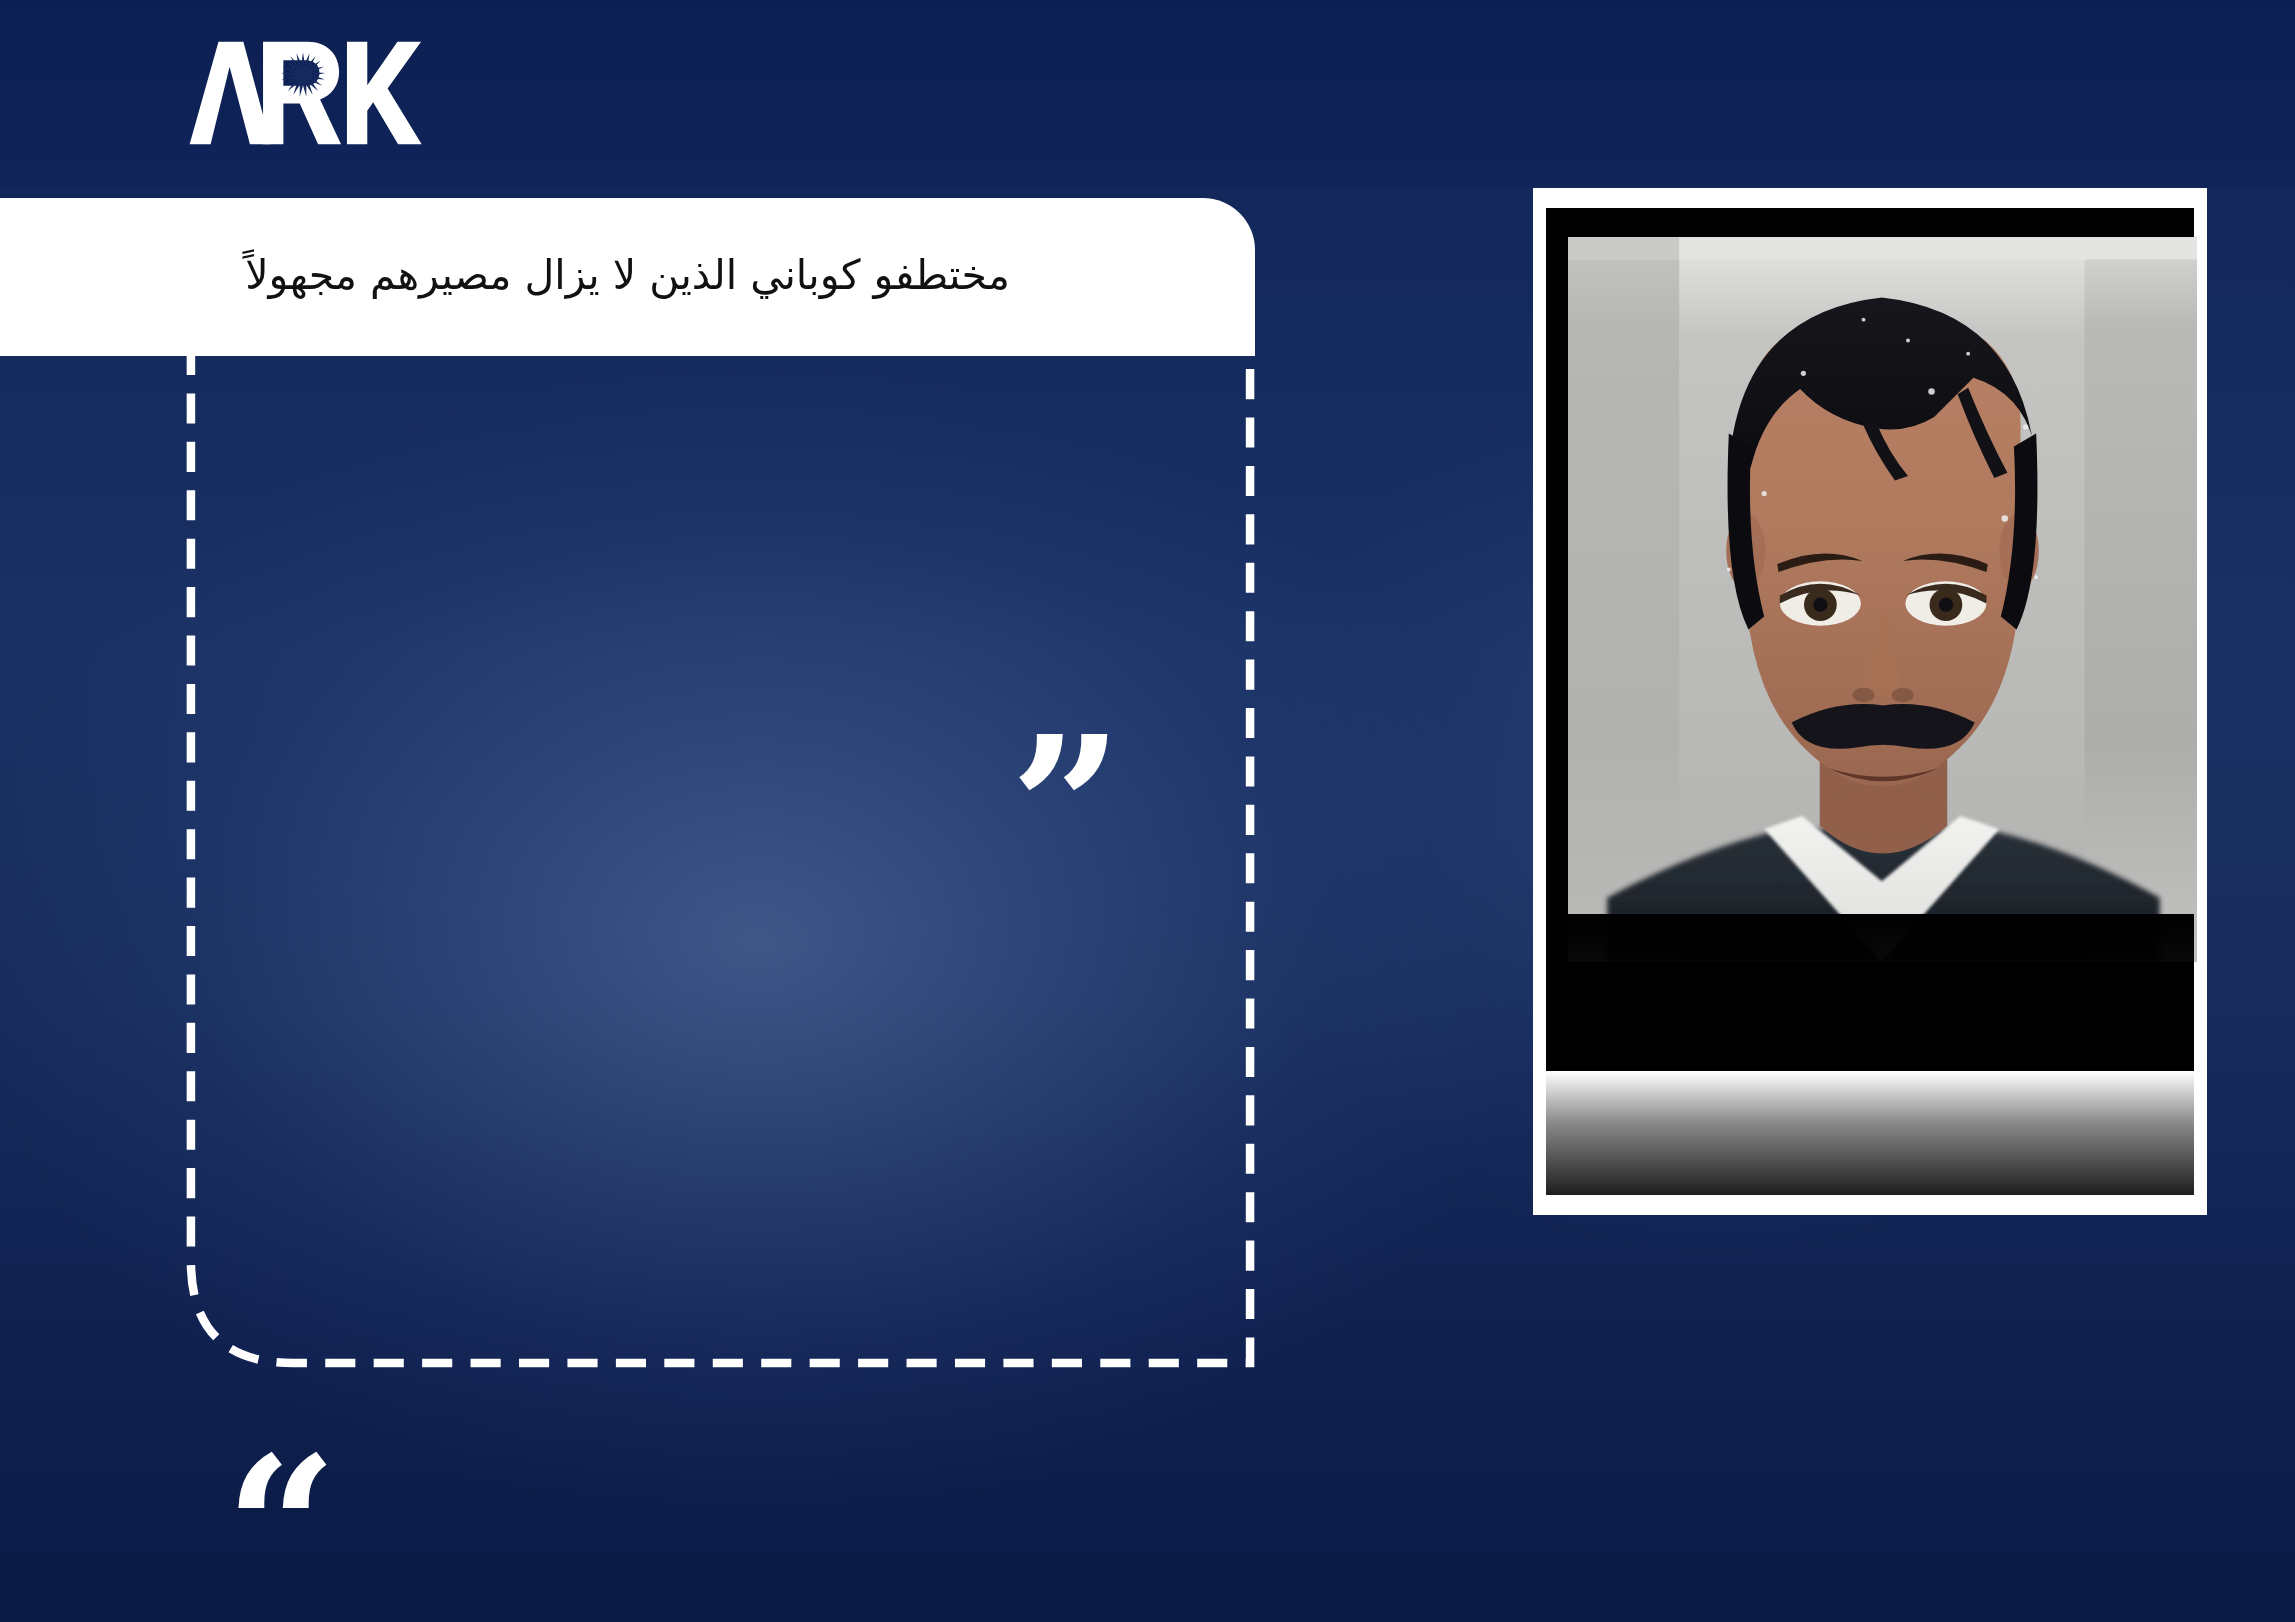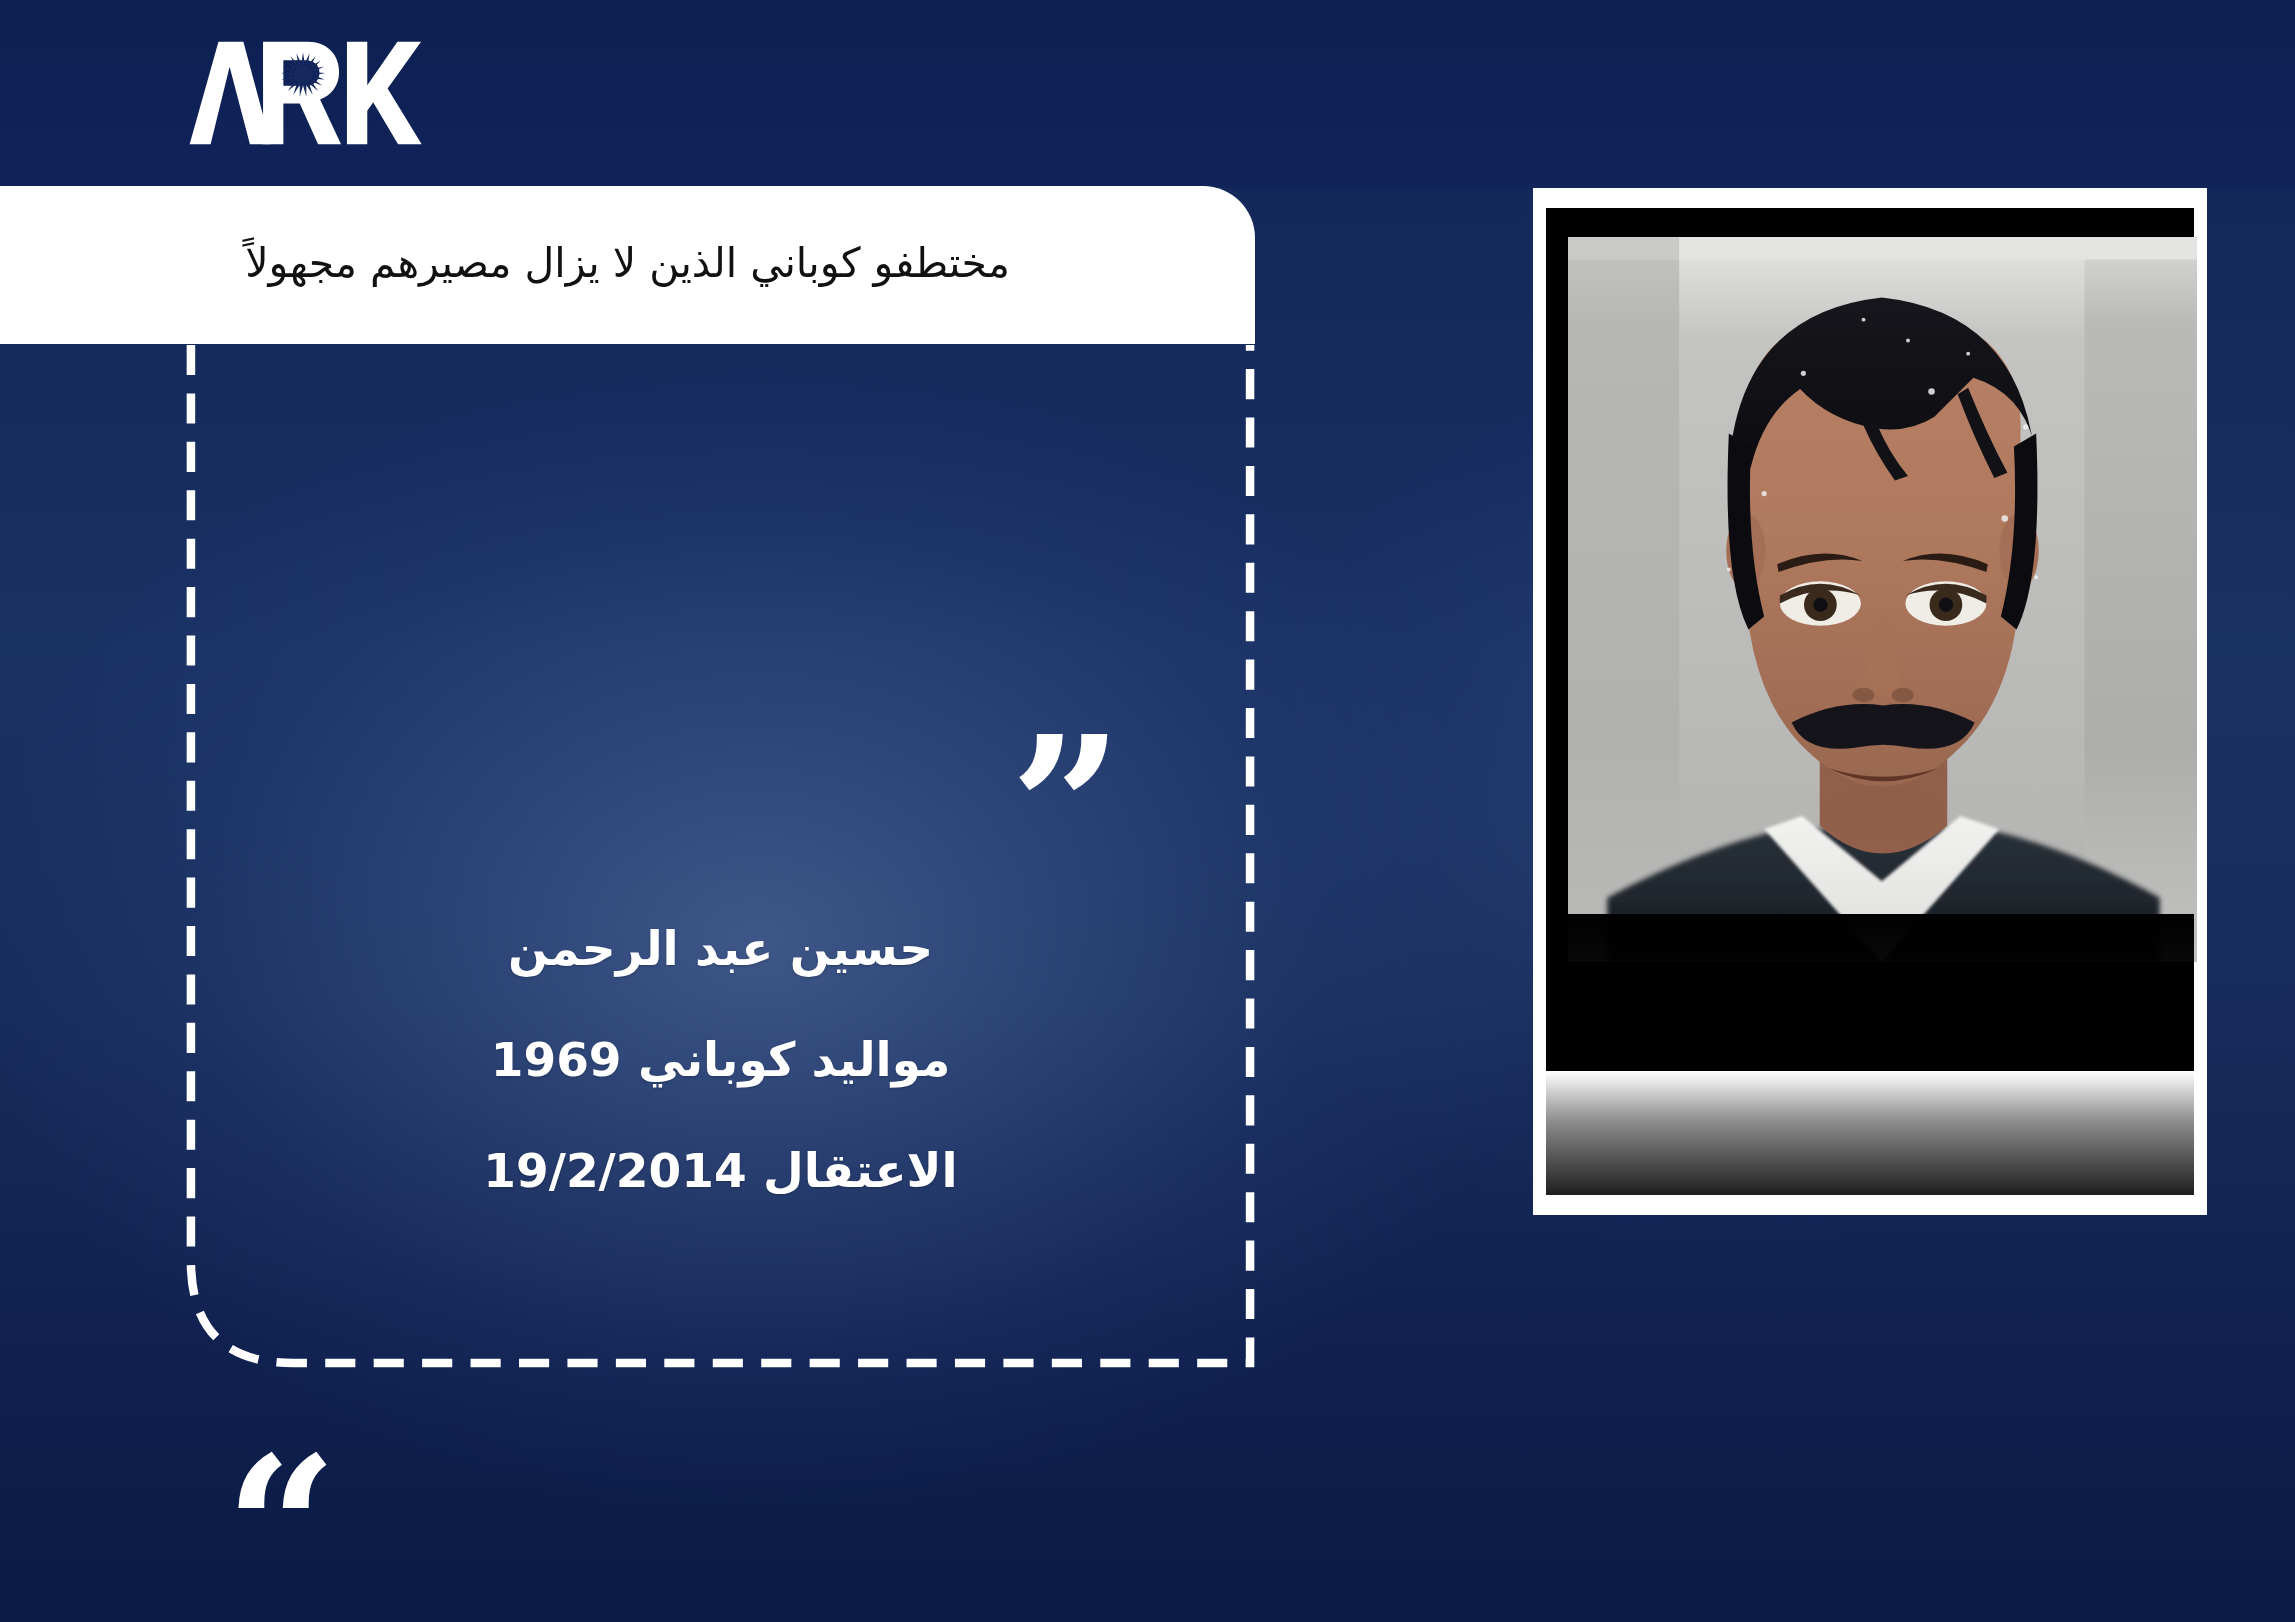--- a/index.html
+++ b/index.html
@@ -39,21 +39,21 @@
 
   
   .logo{
     position:absolute; left:187px; top:34px;
     width:236px; height:118px;
   }
   .logo svg{ display:block; width:236px; height:118px; }
 
   
   .title-banner{
-    position:absolute; left:0; top:186px;
+    position:absolute; left:0; top:198px;
     width:1255px; height:158px;
     background:#ffffff;
     border-top-right-radius:52px;
     display:flex; align-items:center; justify-content:center;
   }
   .title-text{
     font-family:"DejaVu Sans","Liberation Sans",sans-serif;
     font-size:41px;
     font-weight:400;
     color:#111111;
@@ -234,25 +234,20 @@
 </div>
 
 <div class="quote-card">
 
   <svg class="dash-svg" viewBox="0 0 1630 1562" preserveAspectRatio="none">
     <path d="M6 0 L6 1400 Q6 1556 162 1556 L1624 1556 L1624 0" fill="none" stroke="#ffffff" stroke-width="13" stroke-dasharray="46,28" stroke-linecap="butt"></path>
   </svg>
 
   <div class="quote-mark quote-close">”</div>
 
-  <div class="quote-lines">
-    <div class="q-line">حسين عبد الرحمن</div>
-    <div class="q-line">مواليد كوباني 1969</div>
-    <div class="q-line">الاعتقال 19/2/2014</div>
-  </div>
 
   <div class="quote-mark quote-open">“</div>
 </div>
 
 <div class="photo-wrap">
   <div class="photo-white"></div>
   <div class="photo-black">
     <div class="photo-inner">
       <svg viewBox="0 0 962 1108" xmlns="http://www.w3.org/2000/svg">
         <defs>

